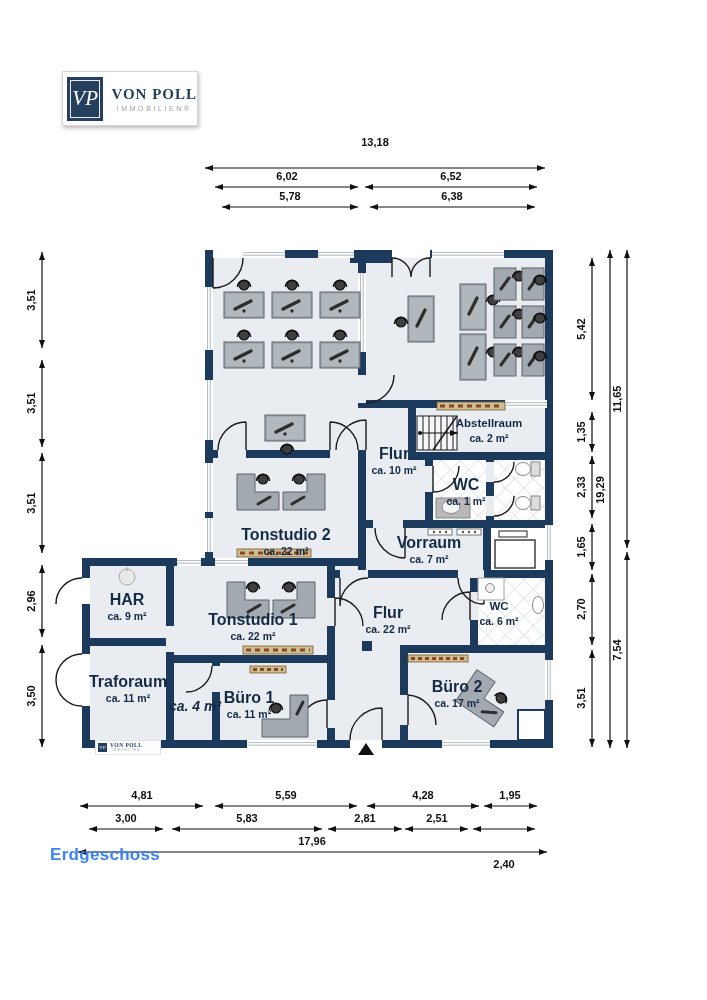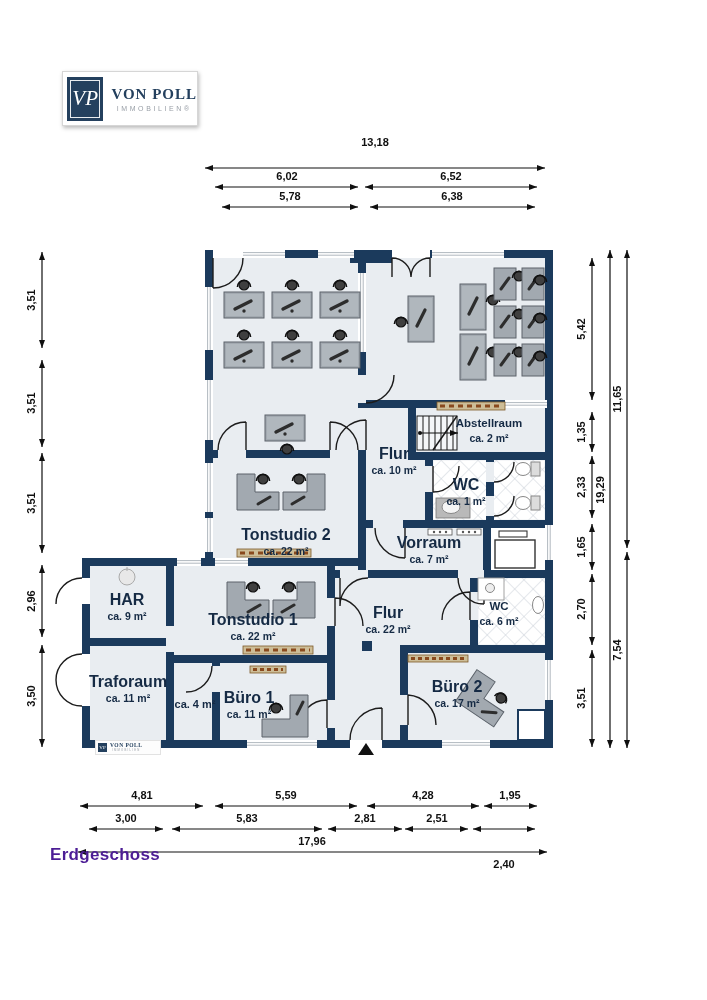--- a/index.html
+++ b/index.html
@@ -25,24 +25,24 @@
        color:#101010;white-space:nowrap;}
   .dim.v{transform:translate(-50%,-50%) rotate(-90deg);}
 
   
   .room{position:absolute;transform:translateX(-50%);text-align:center;color:#152a44;
         white-space:nowrap;line-height:1.2;}
   .room .rn{font-size:16px;font-weight:bold;}
   .room.big .rn{font-size:13.5px;}
   .room.small .rn{font-size:11.5px;}
   .room .ra{font-size:10.5px;font-weight:bold;margin-top:1px;}
-  .room.tiny .ra{font-size:11px;}
+  .room.tiny .ra{font-size:14px;font-style:italic;}
 
   .title{position:absolute;left:50px;top:845px;font-size:17px;font-weight:bold;
-         color:#4c1d95;letter-spacing:.3px;}
+         color:#3b82f6;letter-spacing:.3px;}
 
   
   .wm{position:absolute;left:95px;top:740px;width:64px;height:13px;background:#fdfdfd;
       display:flex;align-items:center;overflow:hidden;border:1px solid #e2e2e2;}
   .wm .sq{width:9px;height:9px;margin-left:2px;background:#24405e;color:#fff;font-size:5px;
       display:flex;align-items:center;justify-content:center;font-family:"Liberation Serif",serif;}
   .wm .t{margin-left:3px;display:flex;flex-direction:column;align-items:center;}
   .wm .n{font-family:"Liberation Serif",serif;font-weight:bold;font-size:5.5px;color:#24405e;
       letter-spacing:.5px;line-height:1;}
   .wm .s{font-size:2.8px;color:#9aa0a8;letter-spacing:1.2px;line-height:1;margin-top:1px;}

